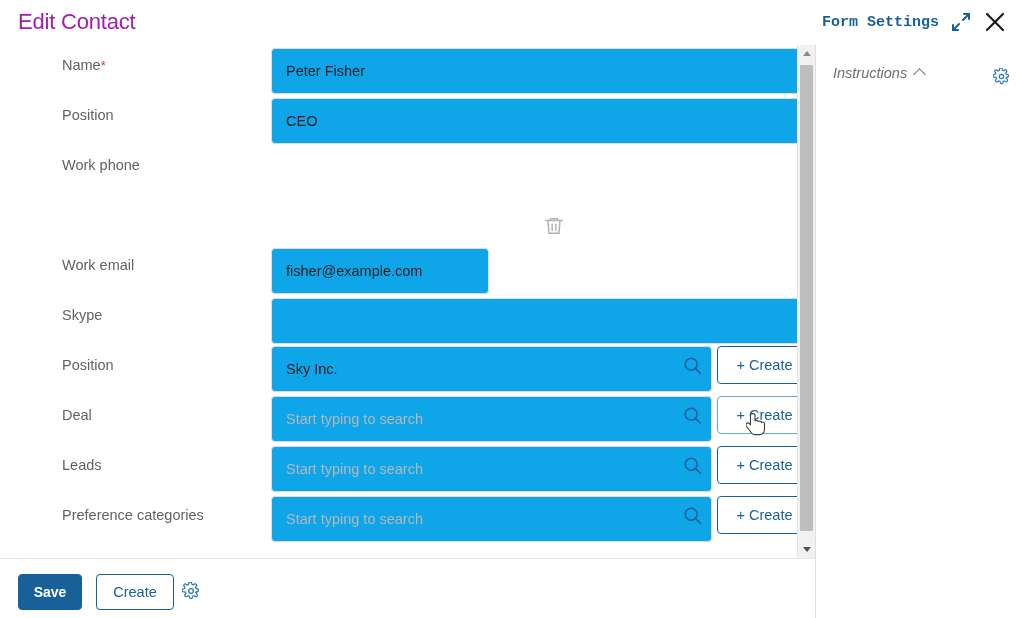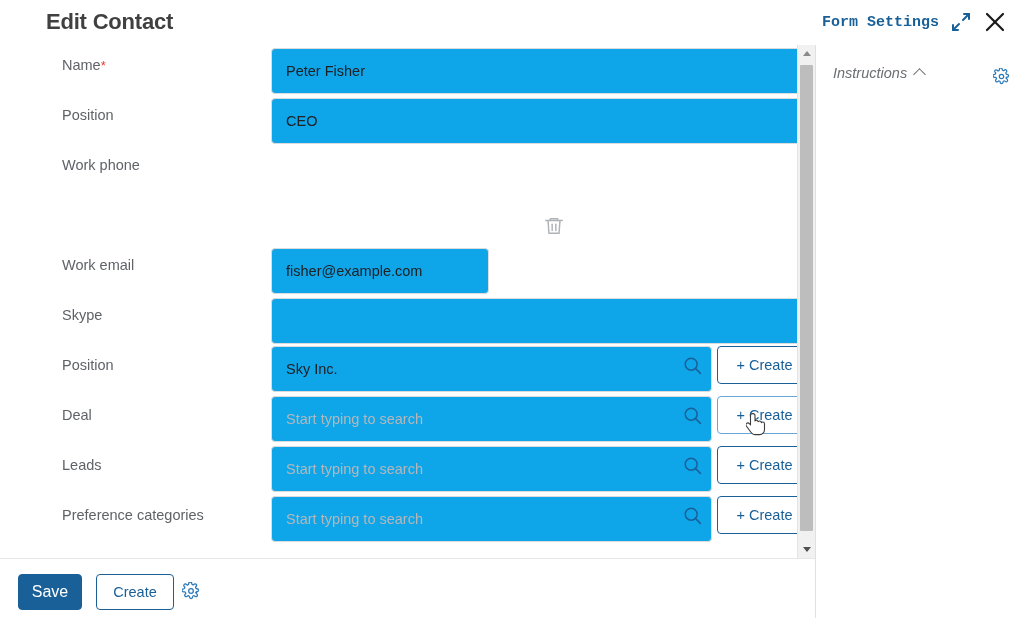--- a/index.html
+++ b/index.html
@@ -8,23 +8,22 @@
     width: 1021px; height: 618px;
     background: #ffffff;
     font-family: "Liberation Sans", sans-serif;
     overflow: hidden;
   }
   #app { position: relative; width: 1021px; height: 618px; background:#fff; }
 
   
   .hdr-title {
     position: absolute; left: 18px; top: 9px;
-    font-size: 22px; font-weight: bold; color: #404040;
+    font-size: 22px; font-weight: normal; color: #a21caf;
     letter-spacing: -0.2px;
-    margin-left: 28px;
   }
   .hdr-right {
     position: absolute; right: 14px; top: 10px;
     display: flex; align-items: center; gap: 12px; font-family: Liberation Mono, monospace;
   }
   .form-settings {
     font-size: 15px; font-weight: bold; color: #1a6098;
     cursor: pointer; white-space: nowrap;
   }
   .expand-ico { width: 20px; height: 20px; cursor: pointer; display:block; }
@@ -171,21 +170,21 @@
   .footer-sep {
     position: absolute; left: 0; top: 558px;
     width: 815px; height: 1px; background: #e6e6e6;
   }
   .save-btn {
     position: absolute; left: 18px; top: 574px;
     width: 64px; height: 36px;
     background: #1a6098; border: 1px solid #1a6098;
     border-radius: 4px; color: #fff;
     font-family: "Liberation Sans", sans-serif;
-    font-size: 16px; font-weight: normal; cursor: pointer;
+    font-size: 14px; font-weight: bold; cursor: pointer;
   }
   .cancel-btn {
     position: absolute; left: 96px; top: 574px;
     width: 78px; height: 36px;
     background: #fff; border: 1px solid #1a6098;
     border-radius: 4px; color: #1a6098;
     font-family: "Liberation Sans", sans-serif;
     font-size: 14.5px; cursor: pointer;
   }
   .footer-gear {

